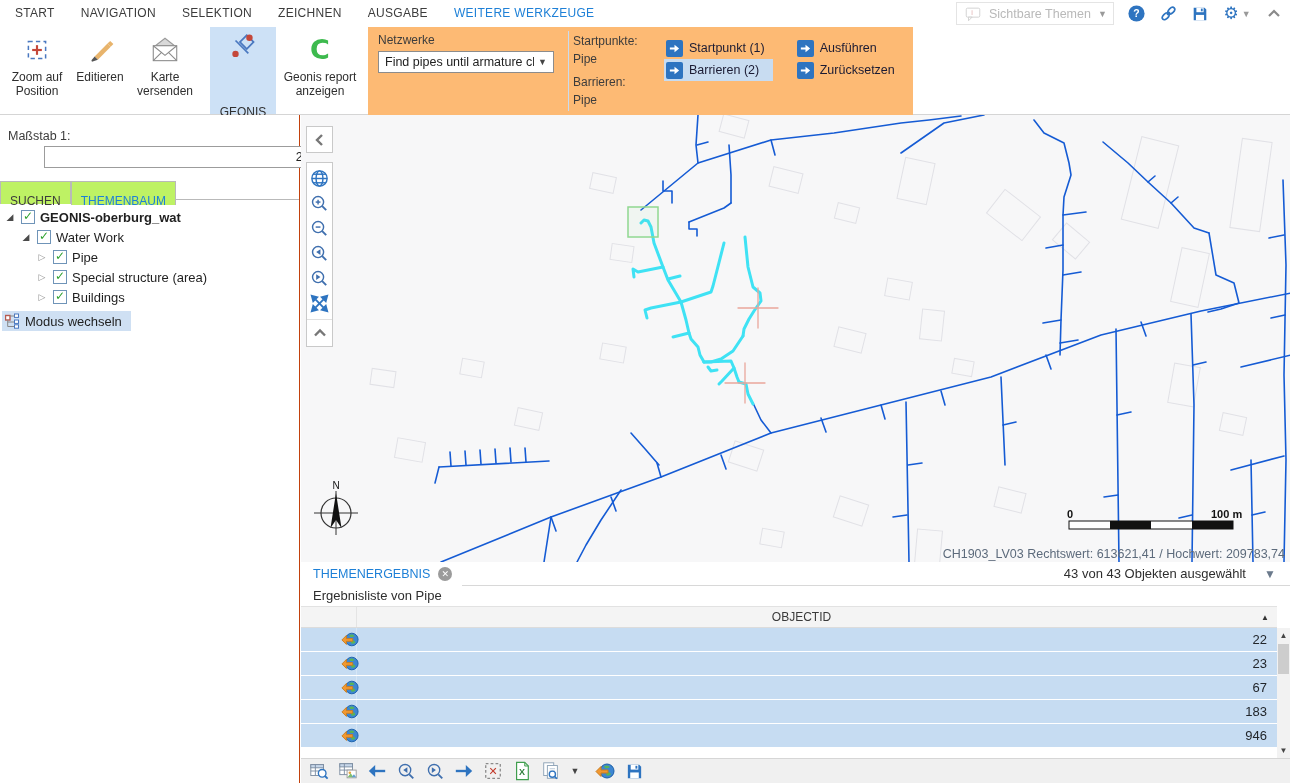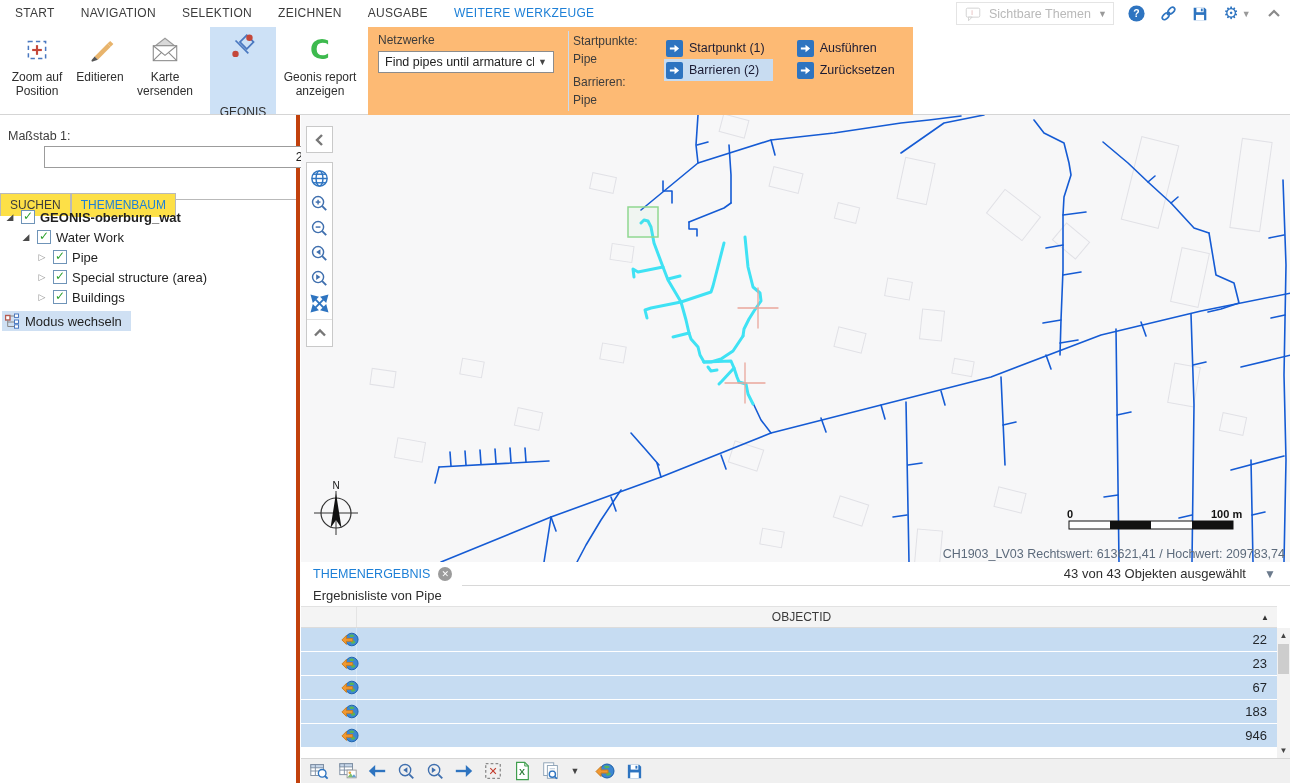--- a/index.html
+++ b/index.html
@@ -30,25 +30,25 @@
   .dropdown span.val { flex:1; white-space:nowrap; overflow:hidden; }
   .dd-caret { color:#444; font-size:9px; margin-left:4px; }
   .g-start { width:82px; font-size:12px; color:#3c3c3c; line-height:1.3; padding-top:3px; border-left:1px solid #c9dbee; padding-left:4px; }
   .g-start div { margin-bottom:2px; }
   .g-btncol { display:flex; flex-direction:column; padding:6px 0 0 14px; }
   .trace-btn { display:flex; align-items:center; gap:6px; height:22px; padding:0 8px 0 2px; font-size:12.5px; color:#1b1b33; white-space:nowrap; }
   .trace-btn.active { background:#c8dcf1; }
   .arrow-sq { width:17px; height:17px; background:#2e74c0; border-radius:2px; flex:0 0 17px; display:flex; align-items:center; justify-content:center; }
 
   
-  .sidebar { position:absolute; top:115px; left:0; width:300px; bottom:0; background:#fff; border-right:4px solid #c2410c; }
+  .sidebar { position:absolute; top:115px; left:0; width:300px; bottom:0; background:#fff; border-right:1px solid #c2410c; }
   .scale-label { position:absolute; top:14px; left:8px; font-size:12.5px; color:#3c3c3c; }
   .scale-input { position:absolute; top:31px; left:4px; width:290px; height:22px; border:1px solid #9c9c9c; font-size:12.5px; text-align:right; padding-right:6px; font-family:inherit; color:#222;margin-left:40px; }
   .side-tabs { position:absolute; top:62px; left:0; right:0; height:23px; border-bottom:1px solid #b9b9b9; }
-  .stab { display:inline-block; height:23px; line-height:22px; padding:0 9px; font-size:12px; border:1px solid #b9b9b9; border-bottom:none; background:#fde047; color:#3c3c3c; margin-bottom:-1px; position:relative; top:16px; }
+  .stab { display:inline-block; height:23px; line-height:22px; padding:8px 9px; font-size:12px; border:1px solid #b9b9b9; border-bottom:none; background:#bef264; color:#3c3c3c; margin-bottom:-1px; position:relative; top:4px; }
   .stab.active { color:#1e80d7; height:24px; }
   .tree { position:absolute; top:92px; left:0; right:0; }
   .titem { height:20px; display:flex; align-items:center; gap:5px; font-size:13px; color:#1f1f1f; }
   .titem .exp { width:12px; text-align:center; font-size:9px; color:#4a4a4a; }
   .titem .exp.closed { color:#8f8f8f; }
   .cbx { width:14px; height:14px; border:1px solid #6f94b8; background:#fff; position:relative; flex:0 0 14px; }
   .cbx::after { content:"✓"; position:absolute; left:1px; top:-2px; color:#2ea12e; font-size:12px; font-weight:bold; }
   .t-bold { font-weight:bold; }
   .modus-btn { position:absolute; top:196px; left:2px; display:inline-flex; align-items:center; gap:5px; background:#cfe0f3; padding:2px 9px 2px 3px; font-size:13px; color:#1f1f1f; }
 

